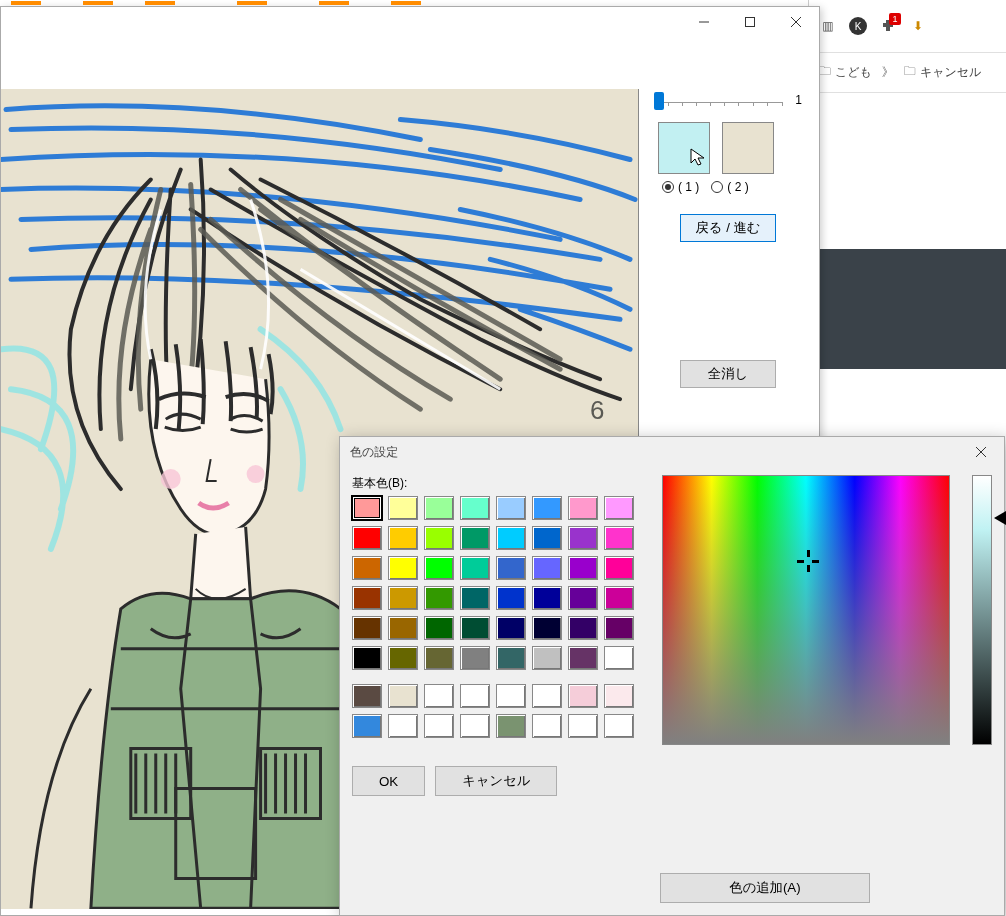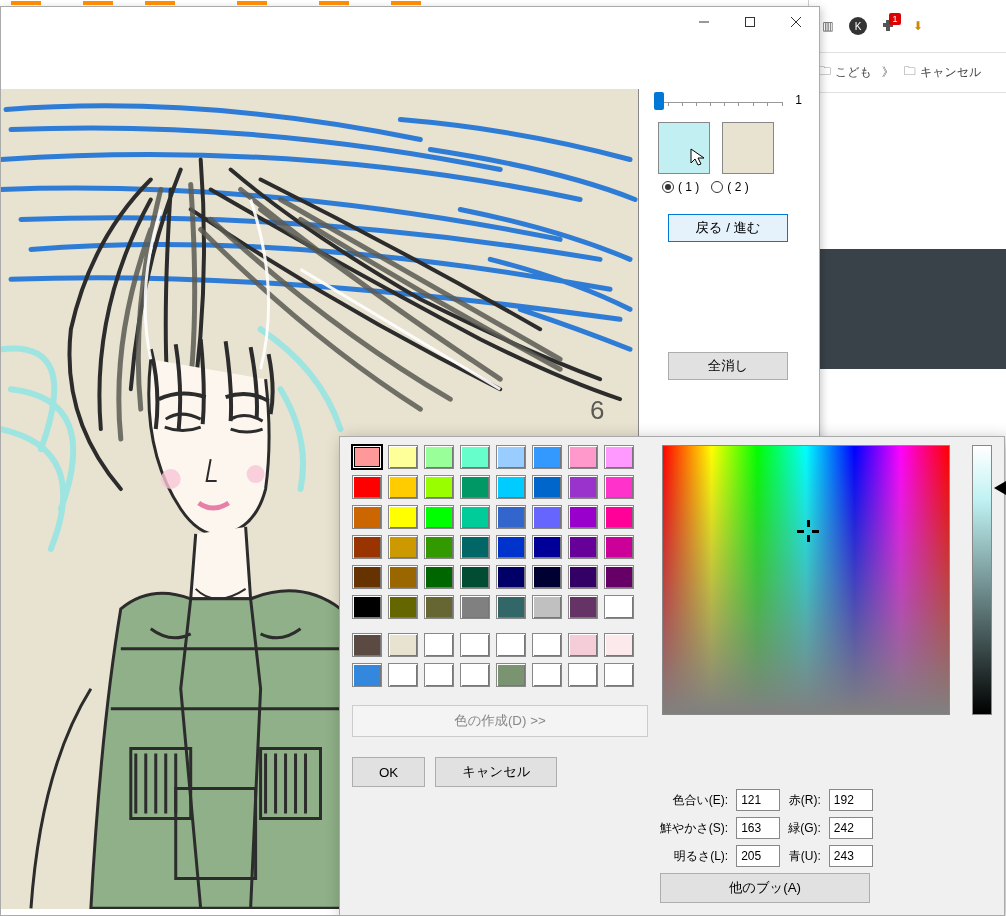--- a/index.html
+++ b/index.html
@@ -34,21 +34,21 @@
 .slider-ticks{position:absolute;top:12px;left:0;right:0;height:5px}
 .slider-tick{position:absolute;width:1px;height:4px;background:#999;top:0}
 .slider-thumb{position:absolute;top:2px;left:0;width:10px;height:18px;background:#0078d7;border-radius:2px}
 .slider-val{width:14px;text-align:right;margin-left:6px}
 .swatch-row{display:flex;gap:12px;margin-bottom:6px;padding-left:4px}
 .swatch{width:52px;height:52px;border:1px solid #888}
 .radio-row{display:flex;gap:12px;margin-bottom:20px;padding-left:8px}
 .radio-item{display:flex;align-items:center;gap:4px}
 .radio{width:12px;height:12px;border:1px solid #333;border-radius:50%;display:flex;align-items:center;justify-content:center}
 .radio.checked::after{content:"";width:6px;height:6px;background:#333;border-radius:50%}
-.side-btn{display:block;width:120px;margin:0 auto 10px;padding:4px 0;text-align:center;border:1px solid #0078d7;background:#e5f1fb;color:#000}
+.side-btn{display:block;width:96px;margin:0 auto 18px;padding:4px 0;text-align:center;border:1px solid #0078d7;background:#e5f1fb;color:#000}
 .side-btn.plain{border:1px solid #adadad;background:#e1e1e1}
 .cursor{position:absolute;font-size:20px;color:#000;pointer-events:none}
 
 
 .color-dialog{position:absolute;top:436px;left:339px;width:666px;height:480px;background:#f0f0f0;border:1px solid #aaa;box-shadow:4px 4px 16px rgba(0,0,0,.3)}
 .cd-title{height:30px;display:flex;align-items:center;justify-content:space-between;padding:0 2px 0 10px;font-size:12px;color:#444}
 .cd-close{width:42px;height:28px;display:flex;align-items:center;justify-content:center;color:#333}
 .cd-body{padding:8px 12px;display:flex;gap:14px}
 .cd-left{width:296px}
 .cd-label{font-size:12px;margin-bottom:4px}
@@ -238,22 +238,32 @@
         <span>( 2 )</span>
       </div>
     </div>
     <button class="side-btn">戻る / 進む</button>
     <div style="height:100px"></div>
     <button class="side-btn plain">全消し</button>
   </div>
 </div>
 
 <div class="color-dialog">
+  <div class="cd-title">
+    <span>色の設定</span>
+    <div class="cd-close">
+      <svg width="10" height="10">
+          <line x1="0" y1="0" x2="10" y2="10" stroke="#333"></line>
+          <line x1="10" y1="0" x2="0" y2="10" stroke="#333"></line>
+        </svg>
+    </div>
+  </div>
   <div class="cd-body">
     <div class="cd-left">
+      <div class="cd-label"><span>基本色(B):</span></div>
       <div class="cd-grid" id="basic-grid">
           <div class="cd-sw sel" style="background: rgb(255, 153, 153);"></div>
           <div class="cd-sw" style="background: rgb(255, 255, 153);"></div>
           <div class="cd-sw" style="background: rgb(153, 255, 153);"></div>
           <div class="cd-sw" style="background: rgb(102, 255, 204);"></div>
           <div class="cd-sw" style="background: rgb(153, 204, 255);"></div>
           <div class="cd-sw" style="background: rgb(51, 153, 255);"></div>
           <div class="cd-sw" style="background: rgb(255, 153, 204);"></div>
           <div class="cd-sw" style="background: rgb(255, 153, 255);"></div>
           <div class="cd-sw" style="background: rgb(255, 0, 0);"></div>
@@ -308,51 +318,36 @@
           <div class="cd-sw" style="background: rgb(251, 233, 236);"></div>
           <div class="cd-sw" style="background: rgb(51, 136, 221);"></div>
           <div class="cd-sw" style="background: rgb(255, 255, 255);"></div>
           <div class="cd-sw" style="background: rgb(255, 255, 255);"></div>
           <div class="cd-sw" style="background: rgb(255, 255, 255);"></div>
           <div class="cd-sw" style="background: rgb(122, 147, 112);"></div>
           <div class="cd-sw" style="background: rgb(255, 255, 255);"></div>
           <div class="cd-sw" style="background: rgb(255, 255, 255);"></div>
           <div class="cd-sw" style="background: rgb(255, 255, 255);"></div>
         </div>
-      <button class="cd-expand">色の作成(D) &gt;&gt;</button>
       <div class="cd-actions">
         <button class="cd-btn">OK</button>
         <button class="cd-btn">キャンセル</button>
       </div>
     </div>
     <div class="cd-right">
       <div class="cd-field-area">
         <div class="cd-spectrum">
           <div class="cd-cross" style="left:138px;top:78px"></div>
         </div>
       </div>
       <div class="cd-lumin">
         <div class="cd-lumin-bar"></div>
         <div class="cd-lumin-arrow" style="top:36px"></div>
       </div>
     </div>
   </div>
 
   <div class="cd-bottom">
     <div class="cd-preview-row">
-      <div class="cd-inputs">
-        <label>色合い(E):</label>
-        <input value="121" style="">
-        <label>赤(R):</label>
-        <input value="192" style="">
-        <label>鮮やかさ(S):</label>
-        <input value="163" style="">
-        <label>緑(G):</label>
-        <input value="242" style="">
-        <label>明るさ(L):</label>
-        <input value="205" style="">
-        <label>青(U):</label>
-        <input value="243" style="">
-      </div>
-    </div>
-    <button class="cd-add">他のブッ(A)</button>
+    </div>
+    <button class="cd-add">色の追加(A)</button>
   </div>
 </div>
 
 </body></html>

